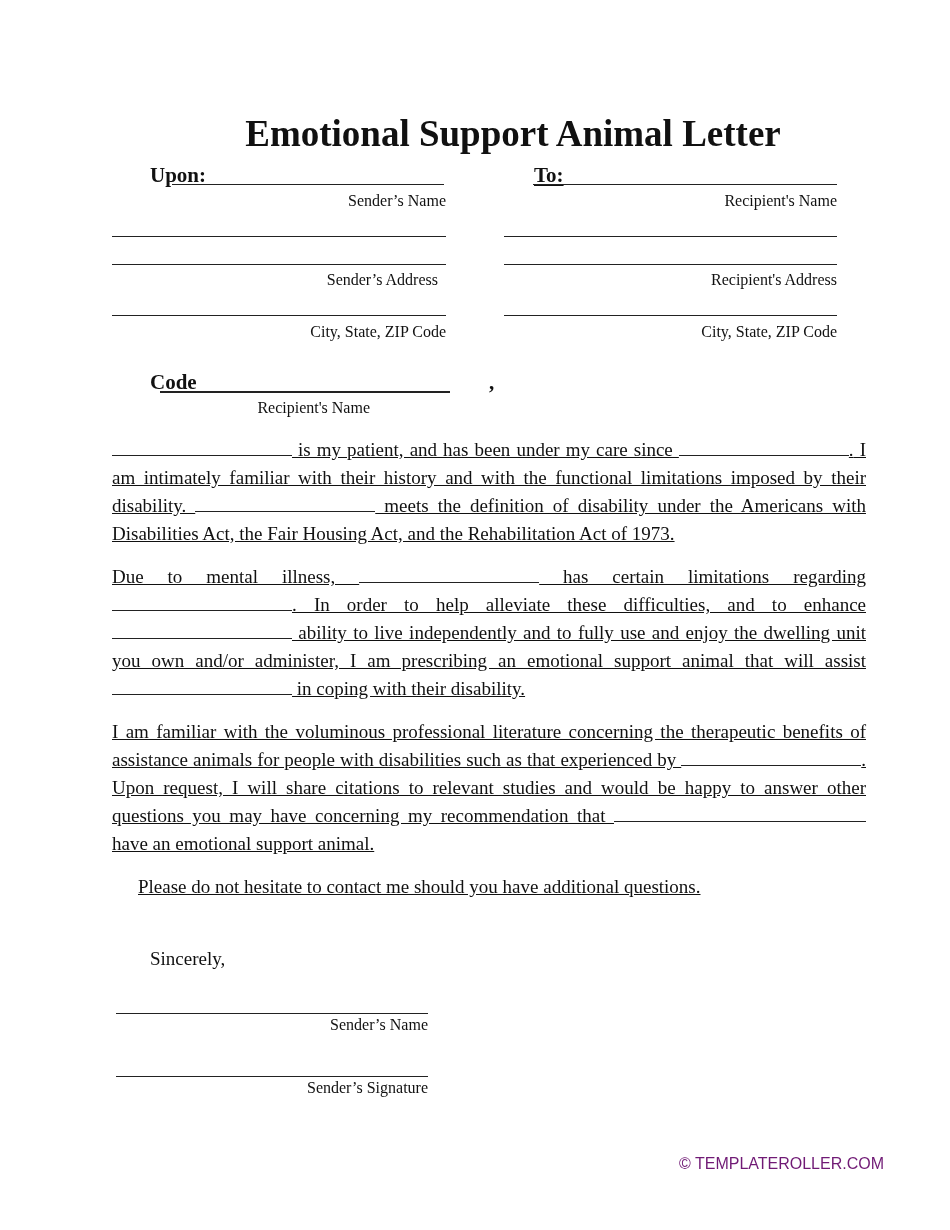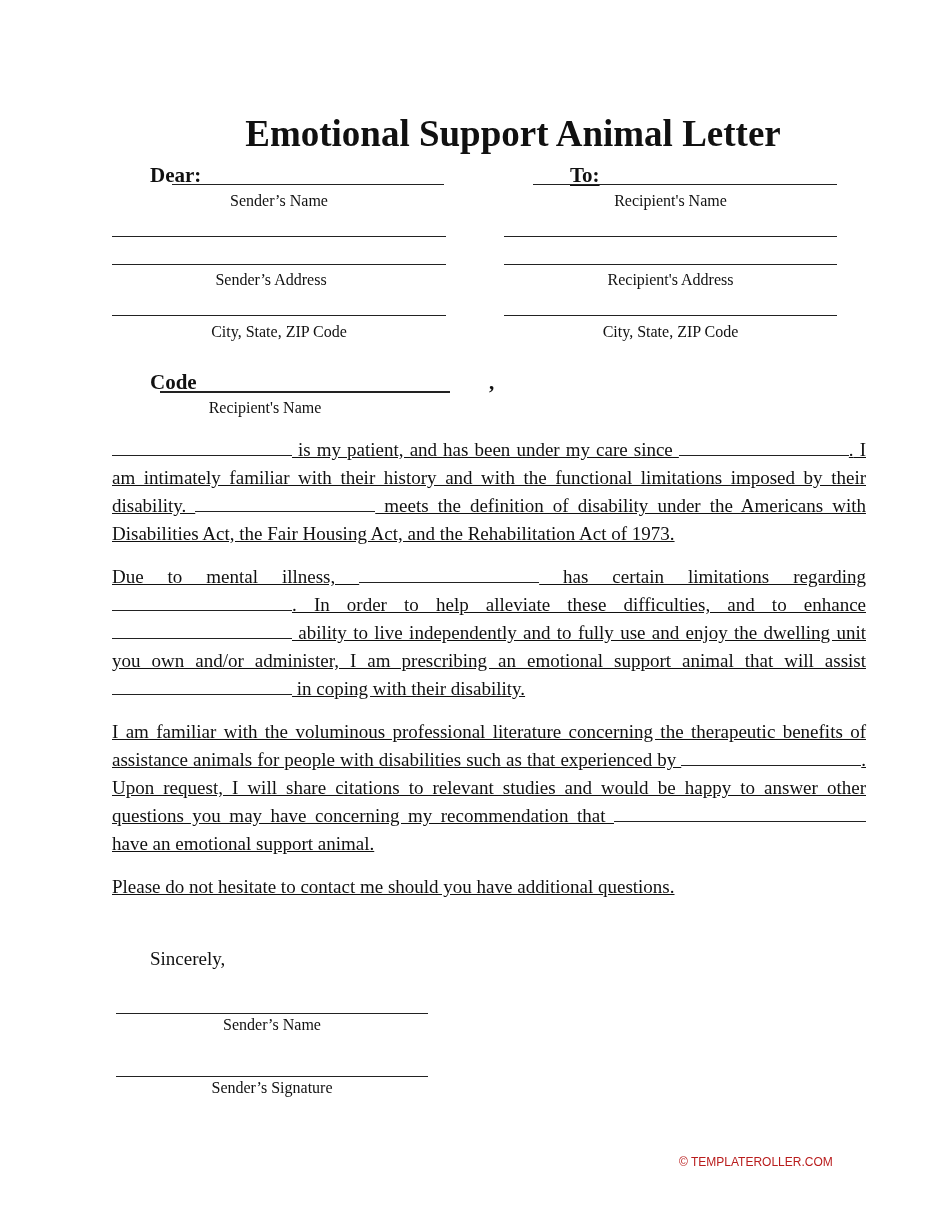--- a/index.html
+++ b/index.html
@@ -1,60 +1,60 @@
 <!DOCTYPE html>
 <html><head>
 <meta charset="utf-8">
 <style>
   html, body { margin:0; padding:0; background:#ffffff; }
   body { width:950px; height:1230px; position:relative; font-family:"Liberation Serif", serif; color:#111; overflow:hidden; }
   .abs { position:absolute;margin-left:38px; }
   .title { left:0; width:950px; top:112px; text-align:center; font-weight:bold; font-size:37px; }
   .lbl-bold { font-weight:bold; font-size:21px; }
   .line { position:absolute; border-bottom:1.3px solid #222; height:0; }
-  .caption { position:absolute; font-size:16px; text-align:center; }
+  .caption { position:absolute; font-size:16px; text-align:right; }
   .para { position:absolute; left:112px; width:754px; font-size:19px; line-height:28px; text-align:justify;text-decoration:underline; }
   .blank { display:inline-block; border-bottom:1.2px solid #222; height:16px; vertical-align:baseline; }
-  .footer { position:absolute; left:679px; top:1155px; font-family:"Liberation Sans", sans-serif; font-size:12px; color:#b91c1c; }
+  .footer { position:absolute; left:679px; top:1155px; font-family:"Liberation Sans", sans-serif; font-size:16px; color:#701a75; }
 </style>
 </head>
 <body>
 
 <div class="abs title">Emotional Support Animal Letter</div>
 
-<div class="abs lbl-bold" style="left:112px; top:163px;">Dear:</div>
+<div class="abs lbl-bold" style="left:112px; top:163px;">Upon:</div>
 <div class="line" style="left:172px; width:272px; top:184px;"></div>
 <div class="caption" style="left:112px; width:334px; top:192px;">Sender’s Name</div>
 <div class="line" style="left:112px; width:334px; top:236px;"></div>
 <div class="line" style="left:112px; width:334px; top:264px;"></div>
 <div class="caption" style="left:104px; width:334px; top:271px;">Sender’s Address</div>
 <div class="line" style="left:112px; width:334px; top:315px;"></div>
 <div class="caption" style="left:112px; width:334px; top:323px;">City, State, ZIP Code</div>
 
-<div class="abs lbl-bold" style="left:532px; top:163px;text-decoration:underline;">To:</div>
+<div class="abs lbl-bold" style="left:496px; top:163px;text-decoration:underline;">To:</div>
 <div class="line" style="left:533px; width:304px; top:184px;"></div>
 <div class="caption" style="left:504px; width:333px; top:192px;">Recipient's Name</div>
 <div class="line" style="left:504px; width:333px; top:236px;"></div>
 <div class="line" style="left:504px; width:333px; top:264px;"></div>
 <div class="caption" style="left:504px; width:333px; top:271px;">Recipient's Address</div>
 <div class="line" style="left:504px; width:333px; top:315px;"></div>
 <div class="caption" style="left:504px; width:333px; top:323px;">City, State, ZIP Code</div>
 
 <div class="abs lbl-bold" style="left:112px; top:370px;">Code</div>
 <div class="line" style="left:160px; width:290px; top:391px; border-bottom-width:2px;"></div>
 <div class="abs lbl-bold" style="left:451px; top:370px;">,</div>
 <div class="caption" style="left:160px; width:210px; top:399px;">Recipient's Name</div>
 
 <div class="para" style="top:436px;"><span class="blank" style="width:180px;"></span><span> is my patient, and has been under my care since </span><span class="blank" style="width:170px;"></span><span>.</span><span> I am intimately familiar with their history and with the functional limitations imposed by their disability. </span><span class="blank" style="width:180px;"></span><span> meets the definition of disability under the Americans with Disabilities Act, the Fair Housing Act, and the Rehabilitation Act of 1973.</span></div>
 
 <div class="para" style="top:563px;"><span>Due to mental illness, </span><span class="blank" style="width:180px;"></span><span> has certain limitations regarding </span><span class="blank" style="width:180px;"></span><span>. In order to help alleviate these difficulties, and to enhance </span><span class="blank" style="width:180px;"></span><span> ability to live independently and to fully use and enjoy the dwelling unit you own and/or administer, I am prescribing an emotional support animal that will assist </span><span class="blank" style="width:180px;"></span><span> in coping with their disability.</span></div>
 
 <div class="para" style="top:718px;"><span>I am familiar with the voluminous professional literature concerning the therapeutic benefits of assistance animals for people with disabilities such as that experienced by </span><span class="blank" style="width:180px;"></span><span>. Upon request, I will share citations to relevant studies and would be happy to answer other questions you may have concerning my recommendation that </span><span class="blank" style="width:252px;"></span><span> have an emotional support animal.</span></div>
 
-<div class="para" style="top:873px;">Please do not hesitate to contact me should you have additional questions.</div>
+<div class="para" style="top:873px;margin-left:26px;">Please do not hesitate to contact me should you have additional questions.</div>
 
 <div class="abs" style="left:112px; top:948px; font-size:19px;text-align:right;">Sincerely,</div>
 <div class="line" style="left:116px; width:312px; top:1013px;"></div>
 <div class="caption" style="left:116px; width:312px; top:1016px;">Sender’s Name</div>
 <div class="line" style="left:116px; width:312px; top:1076px;"></div>
 <div class="caption" style="left:116px; width:312px; top:1079px;">Sender’s Signature</div>
 
 <div class="footer">© TEMPLATEROLLER.COM</div>
 
 </body></html>

